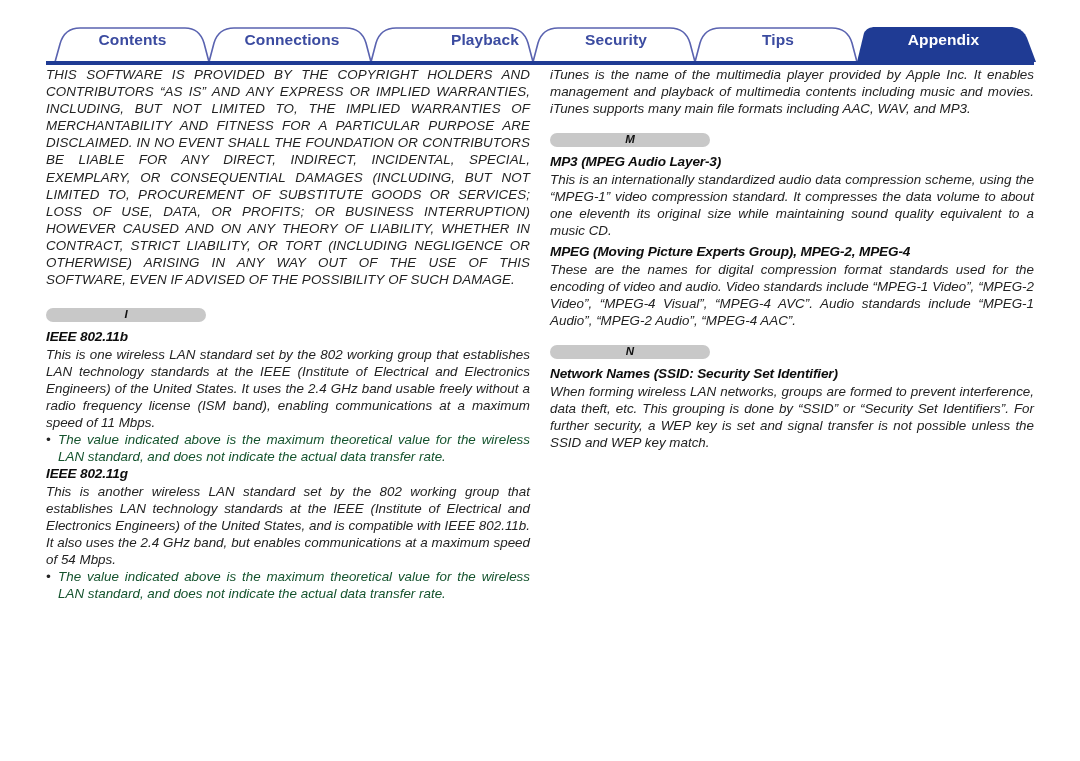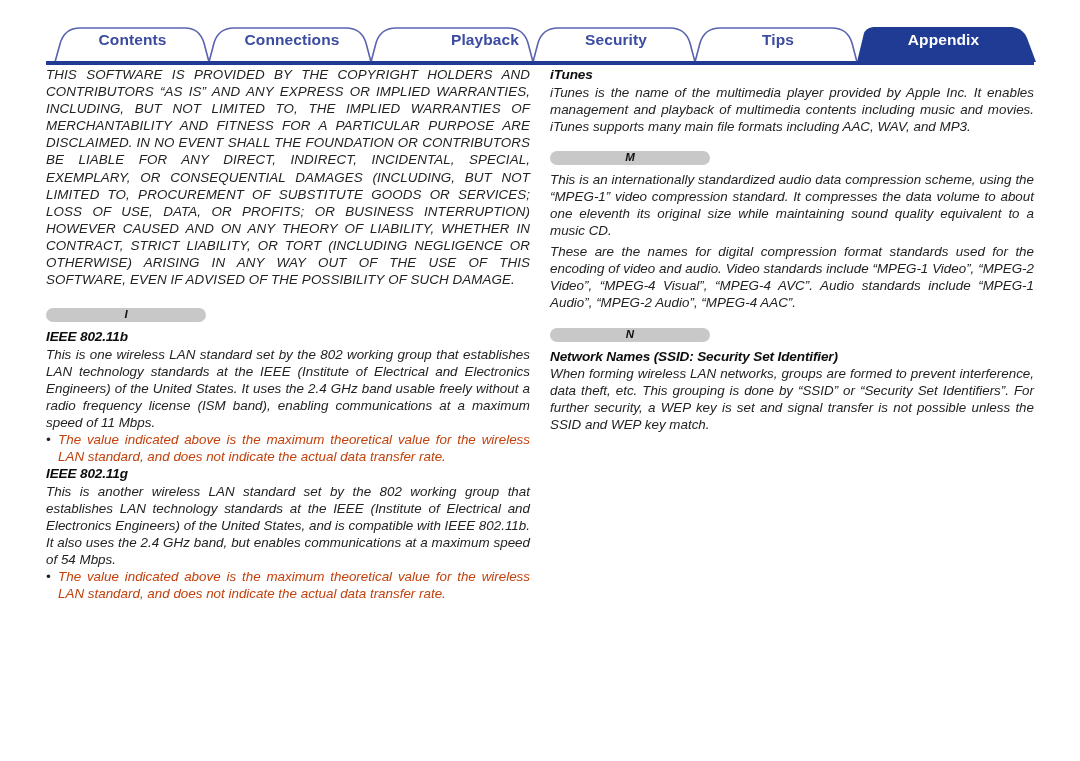--- a/index.html
+++ b/index.html
@@ -110,21 +110,21 @@
     margin: 0;
     padding: 0;
     list-style: none;
   }
   ul.bullets li {
     position: relative;
     padding-left: 12px;
     font-size: 13.4px;
     line-height: 17.1px;
     text-align: justify;
-    color: #c2410c;
+    color: #14532d;
   }
   ul.bullets li::before {
     content: "\2022";
     position: absolute;
     left: 0;
     top: 0;
     font-size: 13.4px;
     line-height: 17.1px;
     color: #232323;
   }
@@ -214,35 +214,36 @@
     <p class="body">This is another wireless LAN standard set by the 802 working group that establishes LAN technology standards at the IEEE (Institute of Electrical and Electronics Engineers) of the United States, and is compatible with IEEE 802.11b. It also uses the 2.4 GHz band, but enables communications at a maximum speed of 54 Mbps.</p>
 
     <ul class="bullets">
       <li>The value indicated above is the maximum theoretical value for the wireless LAN standard, and does not indicate the actual data transfer rate.</li>
     </ul>
 
   </div>
 
   <div class="col col-right">
 
-    <h3 class="term">iTunes</h3>
     <p class="body">iTunes is the name of the multimedia player provided by Apple Inc. It enables management and playback of multimedia contents including music and movies. iTunes supports many main file formats including AAC, WAV, and MP3.</p>
 
     <div class="sp-16"></div>
 
     <div class="letter-bar">
       <span>M</span>
     </div>
 
     <div class="sp-6"></div>
 
+    <h3 class="term">MP3 (MPEG Audio Layer-3)</h3>
     <p class="body">This is an internationally standardized audio data compression scheme, using the “MPEG-1” video compression standard. It compresses the data volume to about one eleventh its original size while maintaining sound quality equivalent to a music CD.</p>
 
     <div class="sp-4"></div>
 
+    <h3 class="term">MPEG (Moving Picture Experts Group), MPEG-2, MPEG-4</h3>
     <p class="body">These are the names for digital compression format standards used for the encoding of video and audio. Video standards include “MPEG-1 Video”, “MPEG-2 Video”, “MPEG-4 Visual”, “MPEG-4 AVC”. Audio standards include “MPEG-1 Audio”, “MPEG-2 Audio”, “MPEG-4 AAC”.</p>
 
     <div class="sp-16"></div>
 
     <div class="letter-bar">
       <span>N</span>
     </div>
 
     <div class="sp-6"></div>
 

